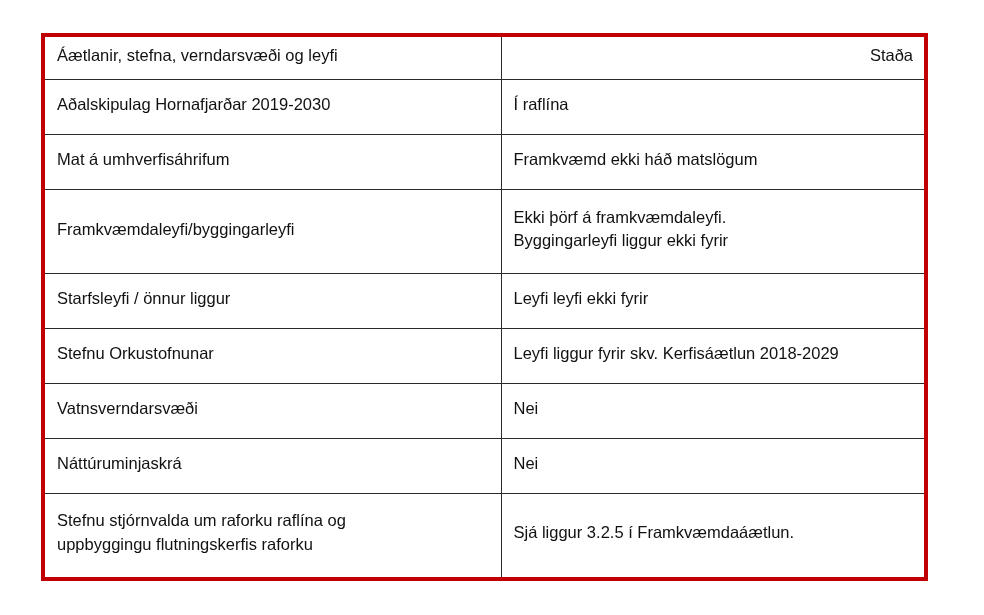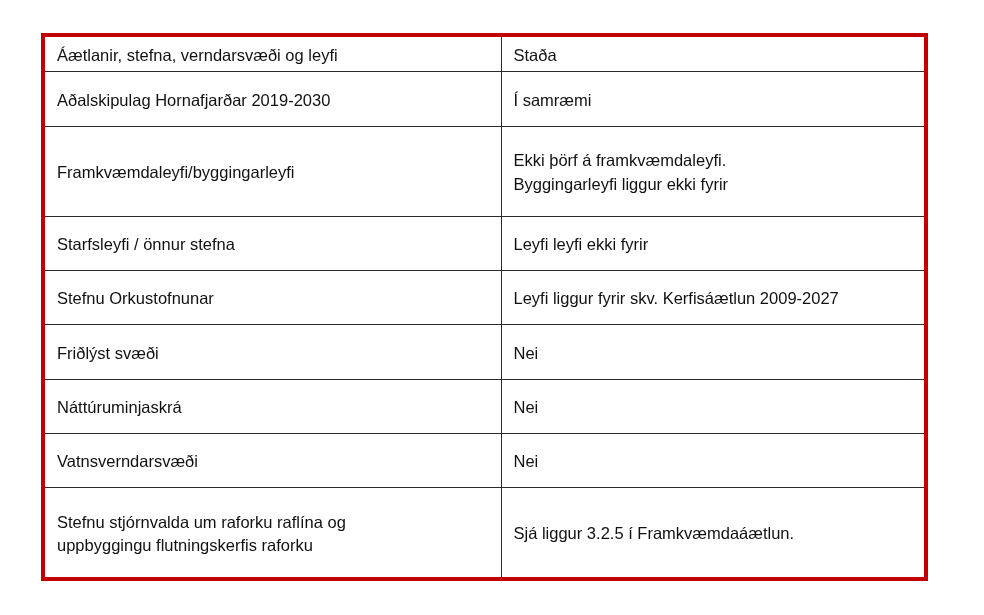--- a/index.html
+++ b/index.html
@@ -41,21 +41,21 @@
     table-layout: fixed;
     background: #ffffff;
   }
 
   table.status-table col.col-label { width: 456px; }
   table.status-table col.col-value { width: auto; }
 
   table.status-table td,
   table.status-table th {
     border: 1px solid #2b2b2b;
-    padding: 7px 11px 4px 12px;
+    padding: 7px 11px 12px 12px;
     vertical-align: middle;
     text-align: left;
     font-weight: normal;
     font-size: 16.5px;
     line-height: 1.42;
     color: #111111;
   }
 
   
   table.status-table tr > td:first-child,
@@ -66,21 +66,21 @@
   table.status-table tr:last-child > td { border-bottom: none; }
 
   
   thead th {
     font-weight: bold;
     font-size: 17px;
     padding-top: 10px;
     padding-bottom: 10px;
   }
   thead th.header-value {
-    text-align: left;
+    text-align: right;
     border-radius: 18px;
   }
 
   
   td.small-value {
     font-size: 14px;
   }
 
   
   td.multiline {
@@ -101,45 +101,45 @@
       </colgroup>
       <thead>
         <tr>
           <th class="header-label">Áætlanir, stefna, verndarsvæði og leyfi</th>
           <th class="header-value">Staða</th>
         </tr>
       </thead>
       <tbody>
         <tr>
           <td class="cell-label">Aðalskipulag Hornafjarðar 2019-2030</td>
-          <td class="cell-value">Í samræmi</td>
+          <td class="cell-value">Í raflína</td>
+        </tr>
+        <tr>
+          <td class="cell-label">Mat á umhverfisáhrifum</td>
+          <td class="cell-value">Framkvæmd ekki háð matslögum</td>
         </tr>
         <tr>
           <td class="cell-label">Framkvæmdaleyfi/byggingarleyfi</td>
           <td class="cell-value multiline nowrap-pre">Ekki þörf á framkvæmdaleyfi.
 Byggingarleyfi liggur ekki fyrir</td>
         </tr>
         <tr>
-          <td class="cell-label">Starfsleyfi / önnur stefna</td>
+          <td class="cell-label">Starfsleyfi / önnur liggur</td>
           <td class="cell-value">Leyfi leyfi ekki fyrir</td>
         </tr>
         <tr>
           <td class="cell-label">Stefnu Orkustofnunar</td>
-          <td class="cell-value small-value">Leyfi liggur fyrir skv. Kerfisáætlun 2009-2027</td>
+          <td class="cell-value small-value">Leyfi liggur fyrir skv. Kerfisáætlun 2018-2029</td>
         </tr>
         <tr>
-          <td class="cell-label">Friðlýst svæði</td>
+          <td class="cell-label">Vatnsverndarsvæði</td>
           <td class="cell-value">Nei</td>
         </tr>
         <tr>
           <td class="cell-label">Náttúruminjaskrá</td>
-          <td class="cell-value">Nei</td>
-        </tr>
-        <tr>
-          <td class="cell-label">Vatnsverndarsvæði</td>
           <td class="cell-value">Nei</td>
         </tr>
         <tr>
           <td class="cell-label multiline nowrap-pre">Stefnu stjórnvalda um raforku raflína og
 uppbyggingu flutningskerfis raforku</td>
           <td class="cell-value">Sjá liggur 3.2.5 í Framkvæmdaáætlun.</td>
         </tr>
       </tbody>
     </table>
   </div>

